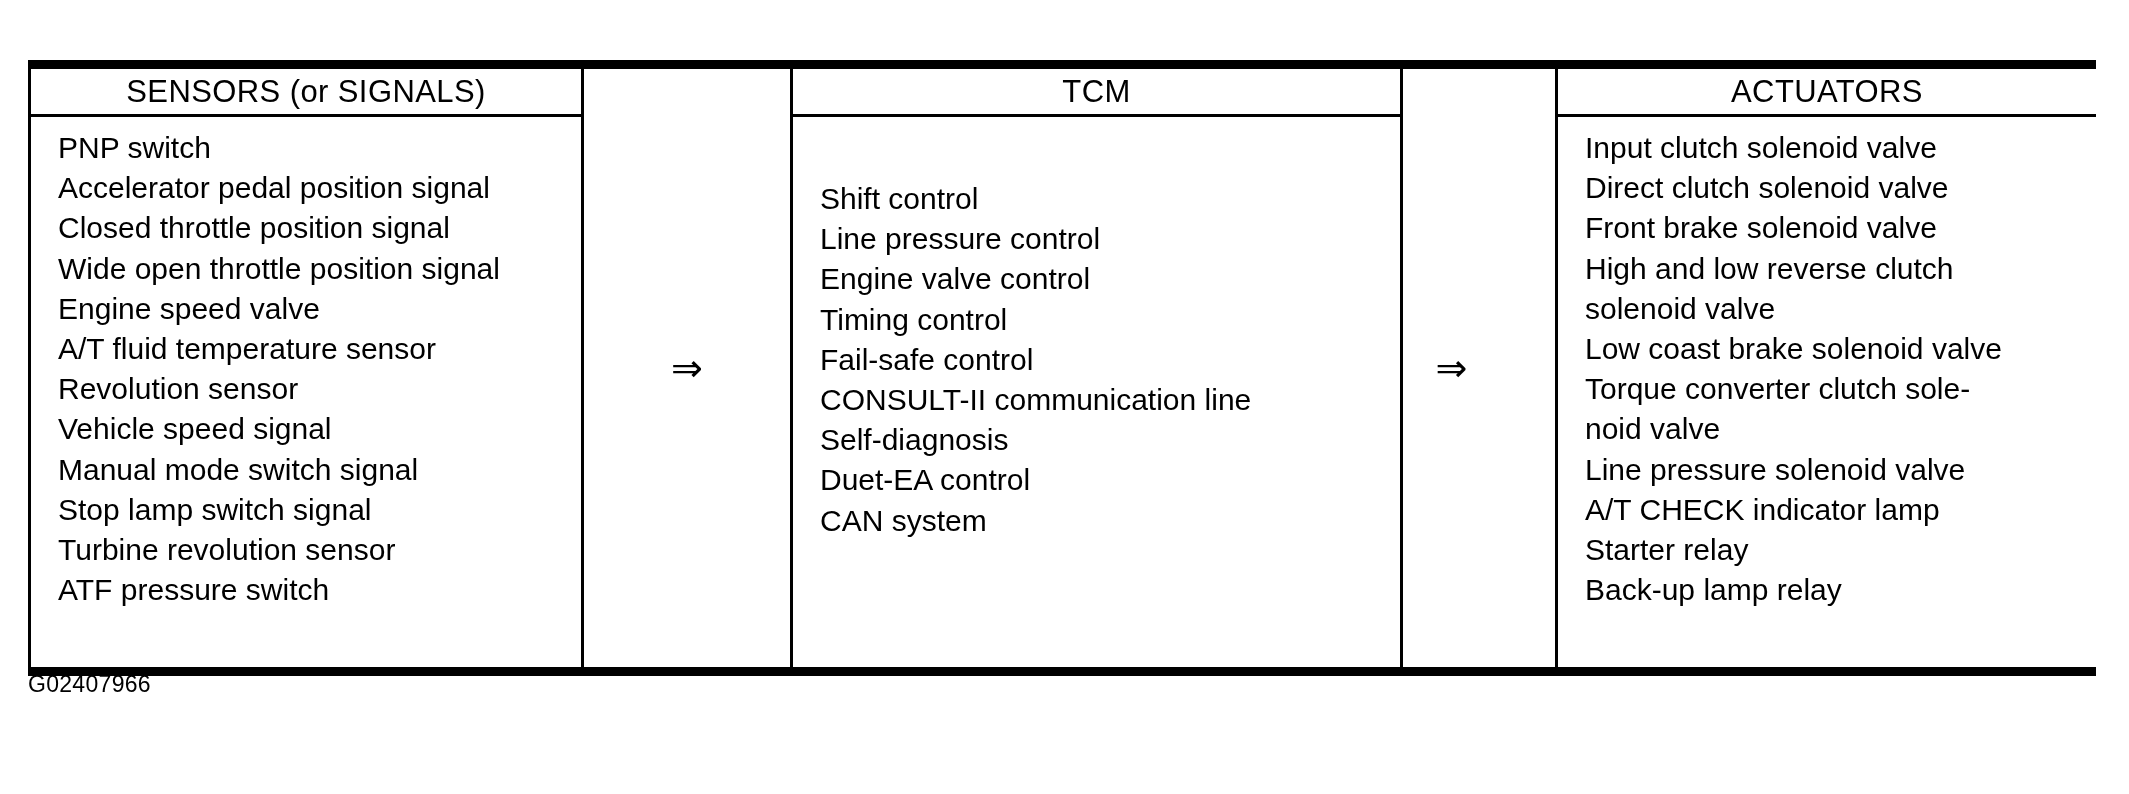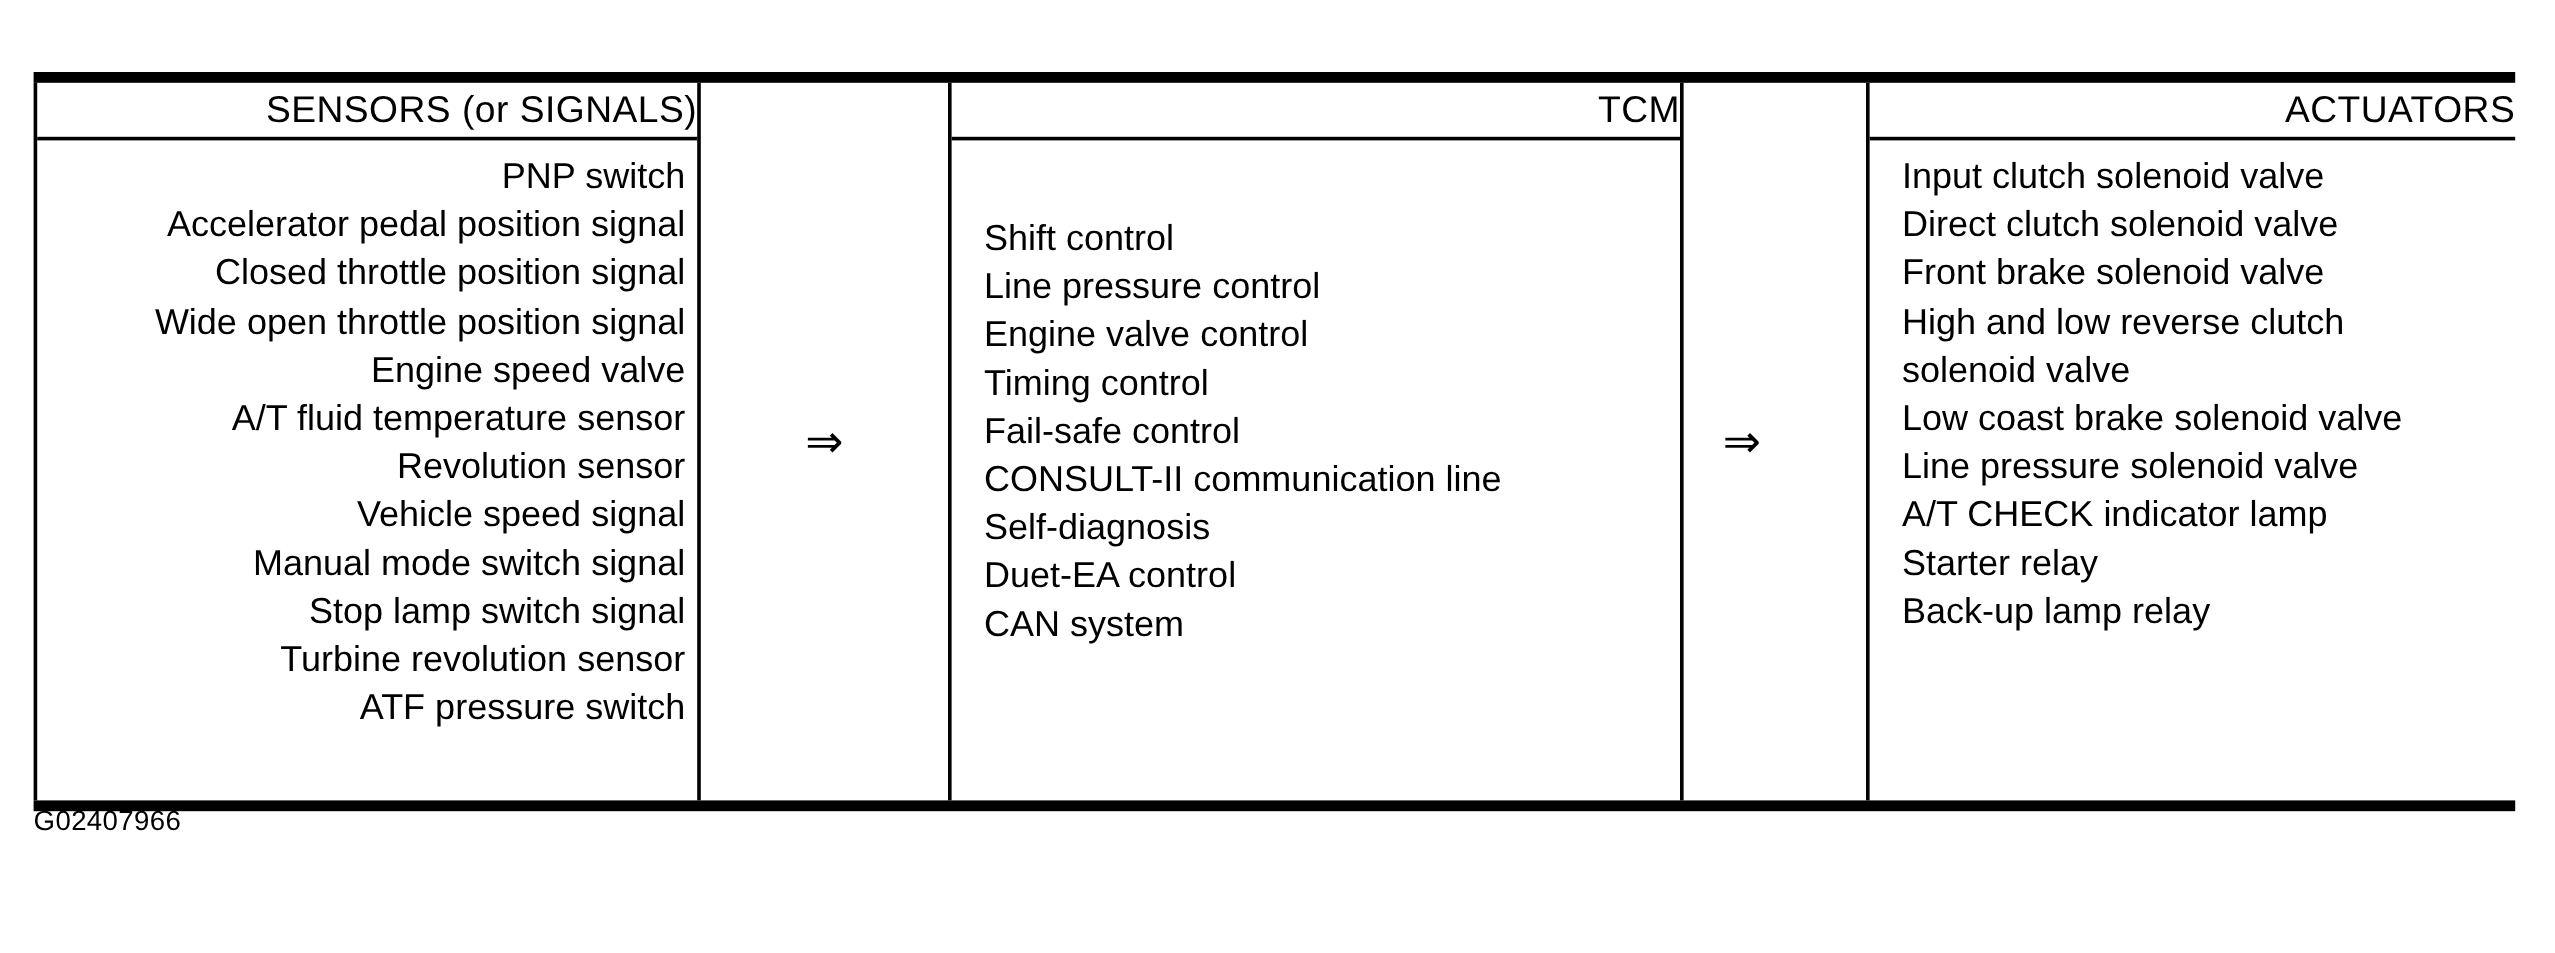--- a/index.html
+++ b/index.html
@@ -47,35 +47,35 @@
   }
   .col-sensors   { left: 0px;    width: 556px; }
   .col-tcm       { left: 762px;  width: 613px; }
   .col-actuators { left: 1527px; width: 541px; border-right: none; }
 
   .col-head {
     height: 48px;
     border-bottom: 3px solid #000000;
     display: flex;
     align-items: center;
-    justify-content: flex-end;
+    justify-content: center;
     box-sizing: border-box;
   }
   .col-head-label {
     font-size: 31px;
     letter-spacing: 0.4px;
     white-space: nowrap;
   }
 
   .col-body {
     padding-left: 27px;
     padding-right: 10px;
     box-sizing: border-box;
   }
-  .col-sensors .col-body   { padding-top: 11px; text-align: right; }
+  .col-sensors .col-body   { padding-top: 11px; }
   .col-tcm .col-body       { padding-top: 62px; }
   .col-actuators .col-body { padding-top: 11px; }
 
   .item {
     font-size: 30px;
     line-height: 40.2px;
     white-space: pre-wrap;
   }
 
   
@@ -159,20 +159,22 @@
     <div class="col-head">
       <span class="col-head-label">ACTUATORS</span>
     </div>
     <div class="col-body">
       <div class="item">Input clutch solenoid valve</div>
       <div class="item">Direct clutch solenoid valve</div>
       <div class="item">Front brake solenoid valve</div>
       <div class="item">High and low reverse clutch
 solenoid valve</div>
       <div class="item">Low coast brake solenoid valve</div>
+      <div class="item">Torque converter clutch sole-
+noid valve</div>
       <div class="item">Line pressure solenoid valve</div>
       <div class="item">A/T CHECK indicator lamp</div>
       <div class="item">Starter relay</div>
       <div class="item">Back-up lamp relay</div>
     </div>
   </div>
 
   <div class="rule-bottom"></div>
 </div>
 

